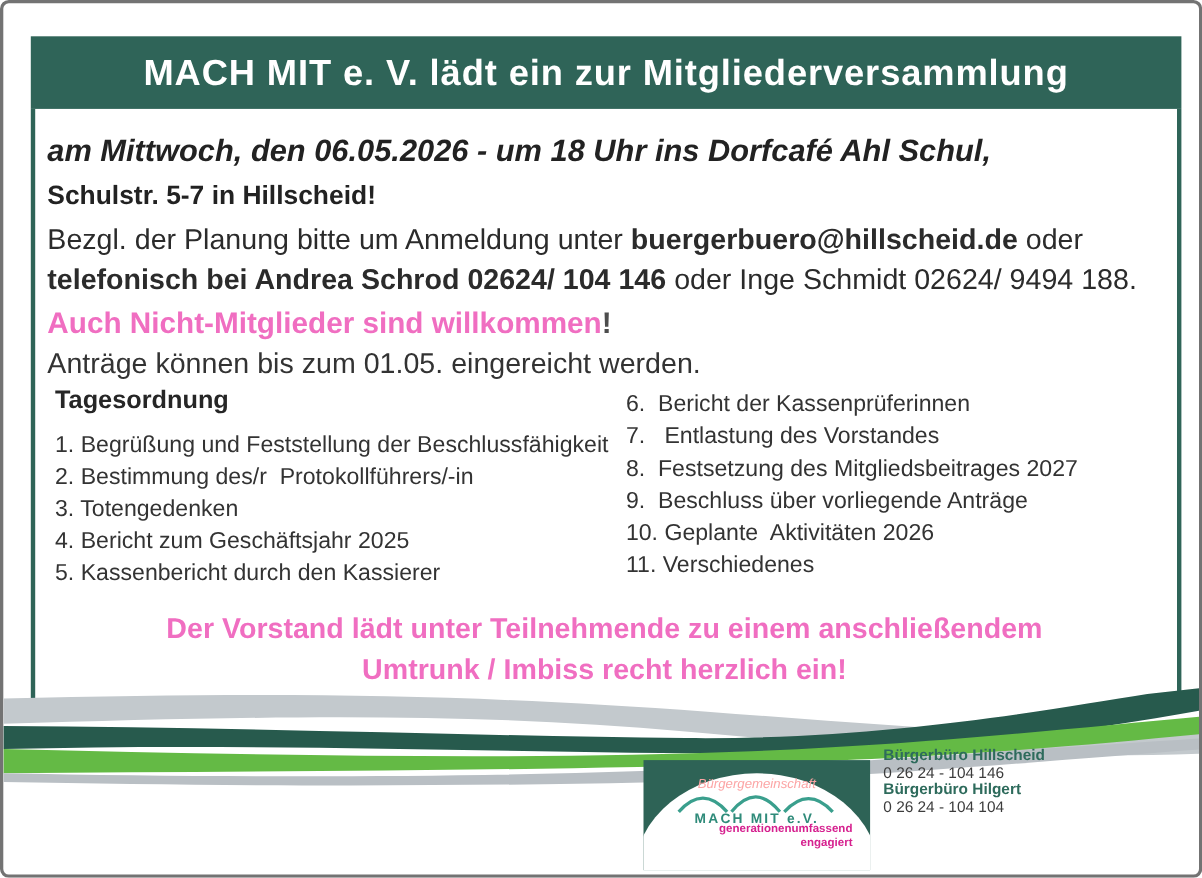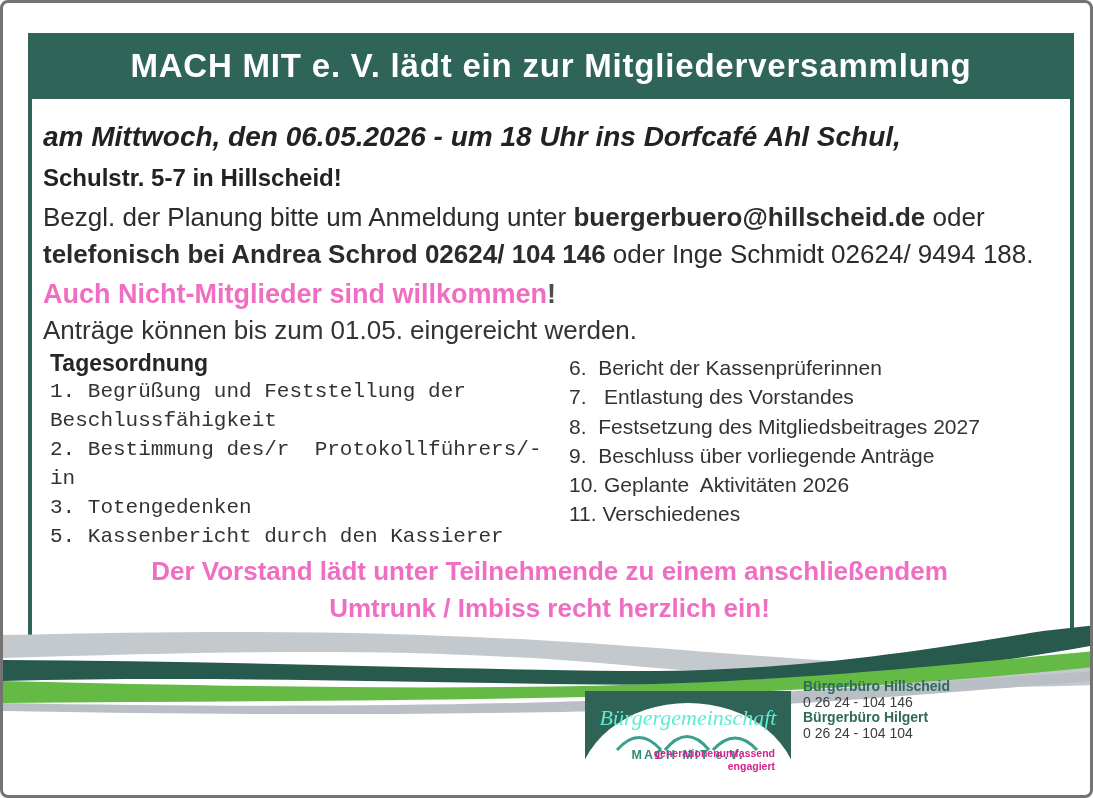--- a/index.html
+++ b/index.html
@@ -27,37 +27,37 @@
   .l-reg1{top:199px;font-size:26px;}
   .l-reg2{top:236px;font-size:26px;}
   .l-welcome{top:276px;font-size:27px;font-weight:bold;}
   .pink{color:#f06ec1;}
   .excl{color:#4d4d4d;font-weight:bold;}
   .l-antraege{top:312px;font-size:26px;color:#333;}
   b{font-weight:bold;}
   
   .agenda-left{position:absolute;left:47px;top:347px;width:512px;}
   .agenda-heading{font-size:23px;font-weight:bold;color:#262626;}
-  .agenda-left .agenda-items{margin-top:0;font-family:Liberation Mono, monospace;}
+  .agenda-left .agenda-items{margin-top:13px;}
   .agenda-item{font-size:21px;line-height:29px;color:#333;white-space:pre-wrap;}
   .agenda-right{position:absolute;left:566px;top:350px;width:460px;}
   .agenda-right .agenda-item{line-height:29.3px;}
   
   .closing{position:absolute;left:40px;top:550px;width:1013px;text-align:center;
     font-size:26px;font-weight:bold;line-height:37px;color:#f06ec1;}
   
   .waves{position:absolute;left:0;top:618px;width:1093px;height:100px;}
   
   .logo{position:absolute;left:582px;top:688px;width:206px;height:100px;
     background:#2e6356;overflow:hidden;}
   .dome{position:absolute;left:-8px;top:12px;width:222px;height:180px;
     background:#ffffff;border-radius:50%;}
   .logo-text{position:absolute;left:0;top:0;width:100%;height:100%;text-align:center;}
-  .logo-org{margin-top:14px;font-family:Liberation Serif, serif;font-style:italic;
-    font-size:22px;color:#5eead4;}
+  .logo-org{margin-top:14px;font-family:Liberation Sans, sans-serif;font-style:italic;
+    font-size:12px;color:#fca5a5;}
   .logo-arches{margin-top:-2px;height:22px;}
   .logo-name{margin-top:-7px;font-size:12.5px;font-weight:bold;letter-spacing:2px;color:#2f8b7a;}
   .logo-region{font-family:"DejaVu Serif",serif;font-style:italic;font-size:15px;color:#3a9f8d;}
   .logo-taglines{position:absolute;right:16px;bottom:19px;text-align:right;
     font-size:10.5px;line-height:12.5px;color:#d6218f;font-weight:bold;}
   
   .contacts{position:absolute;left:800px;top:676px;width:288px;}
   .contact-label{font-size:14px;font-weight:bold;color:#2e6b5c;line-height:15.6px;}
   .contact-phone{font-size:14px;color:#3c3c3c;line-height:15.6px;}
 </style>
@@ -83,20 +83,21 @@
   <div class="cline l-welcome"><span class="pink">Auch Nicht-Mitglieder sind willkommen</span><span class="excl">!</span></div>
 
   <div class="cline l-antraege">Anträge können bis zum 01.05. eingereicht werden.</div>
 
   <div class="agenda-left">
     <div class="agenda-heading">Tagesordnung</div>
     <div class="agenda-items">
       <div class="agenda-item">1. Begrüßung und Feststellung der Beschlussfähigkeit</div>
       <div class="agenda-item">2. Bestimmung des/r  Protokollführers/-in</div>
       <div class="agenda-item">3. Totengedenken</div>
+      <div class="agenda-item">4. Bericht zum Geschäftsjahr 2025</div>
       <div class="agenda-item">5. Kassenbericht durch den Kassierer</div>
     </div>
   </div>
 
   <div class="agenda-right">
     <div class="agenda-item">6.  Bericht der Kassenprüferinnen</div>
     <div class="agenda-item">7.   Entlastung des Vorstandes</div>
     <div class="agenda-item">8.  Festsetzung des Mitgliedsbeitrages 2027</div>
     <div class="agenda-item">9.  Beschluss über vorliegende Anträge</div>
     <div class="agenda-item">10. Geplante  Aktivitäten 2026</div>

